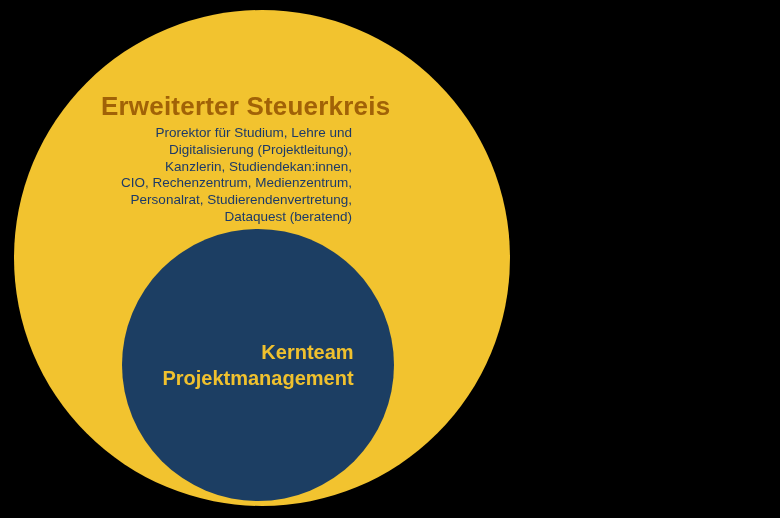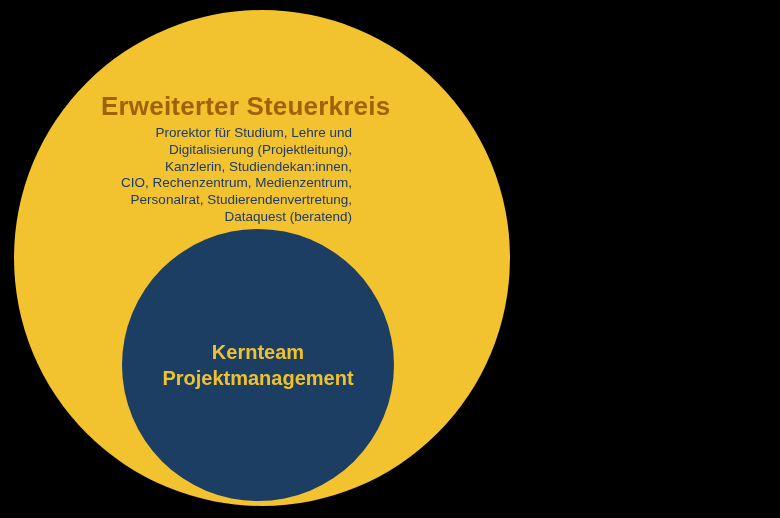--- a/index.html
+++ b/index.html
@@ -54,21 +54,21 @@
     position: absolute;
     left: 122px;
     top: 229px;
     width: 272px;
     height: 272px;
     border-radius: 50%;
     background: #1C3E63;
     display: flex;
     align-items: center;
     justify-content: center;
-    text-align: center;
+    text-align: right;
   }
   .core-team-label {
     font-size: 20px;
     font-weight: 700;
     line-height: 26px;
     color: #F0C12E;
     white-space: pre-line;
   }
 
   

